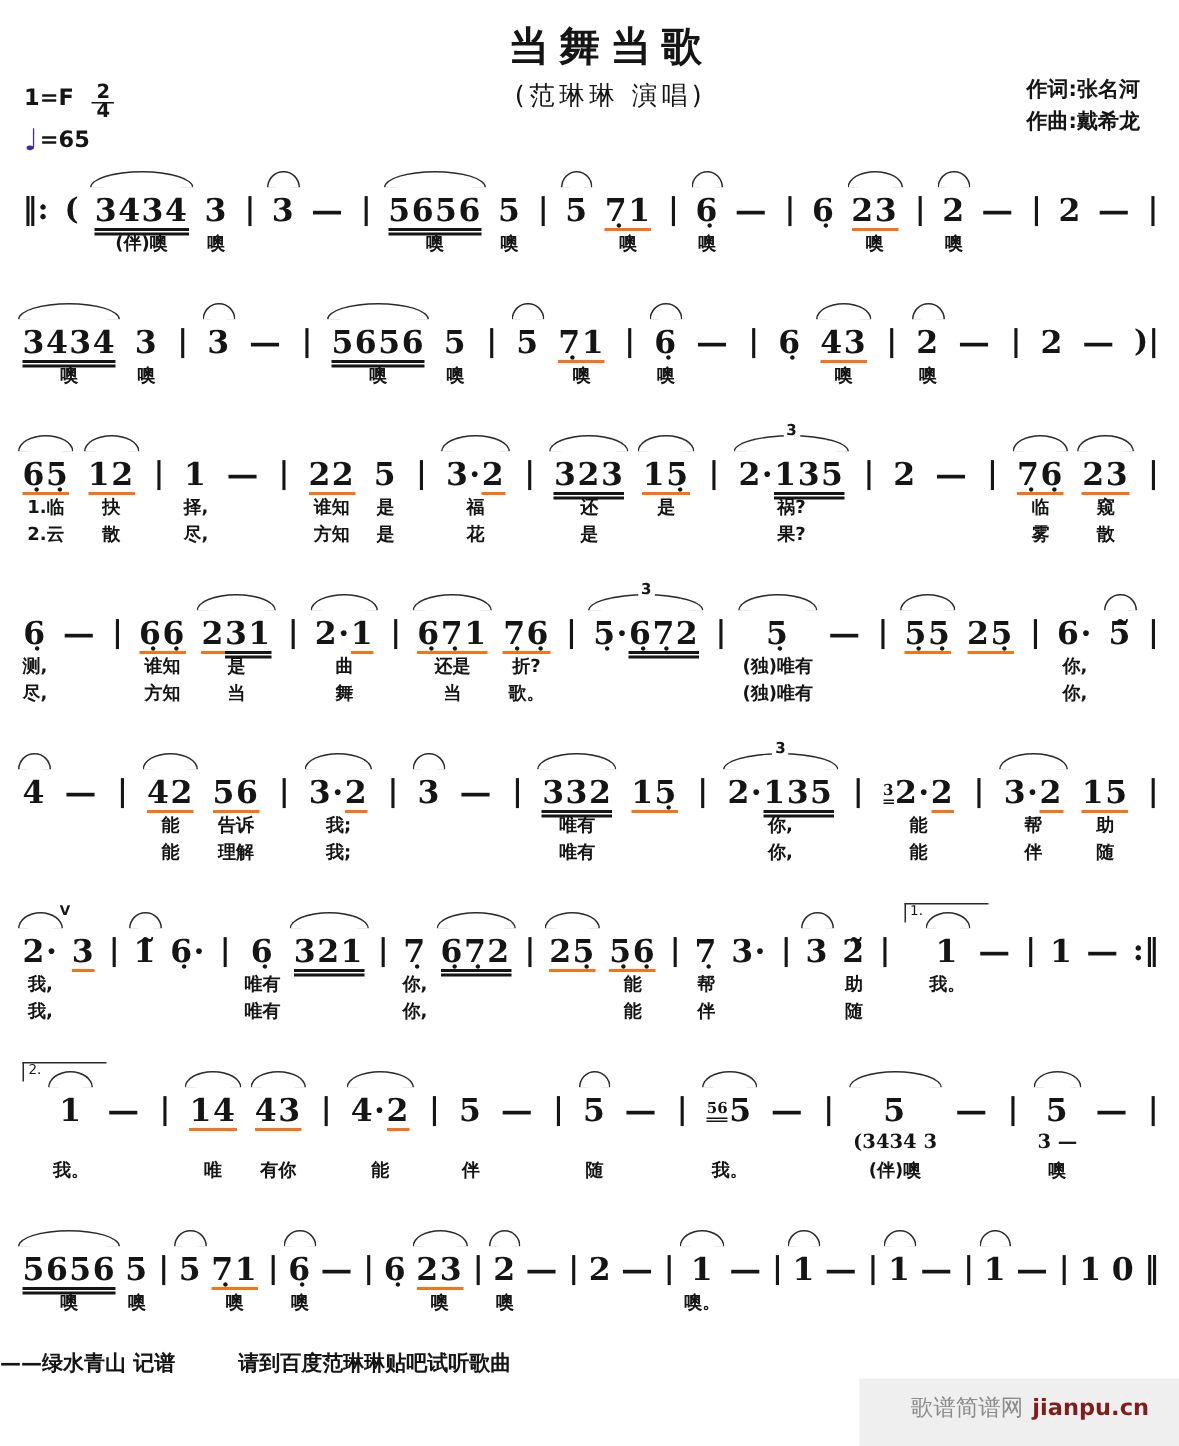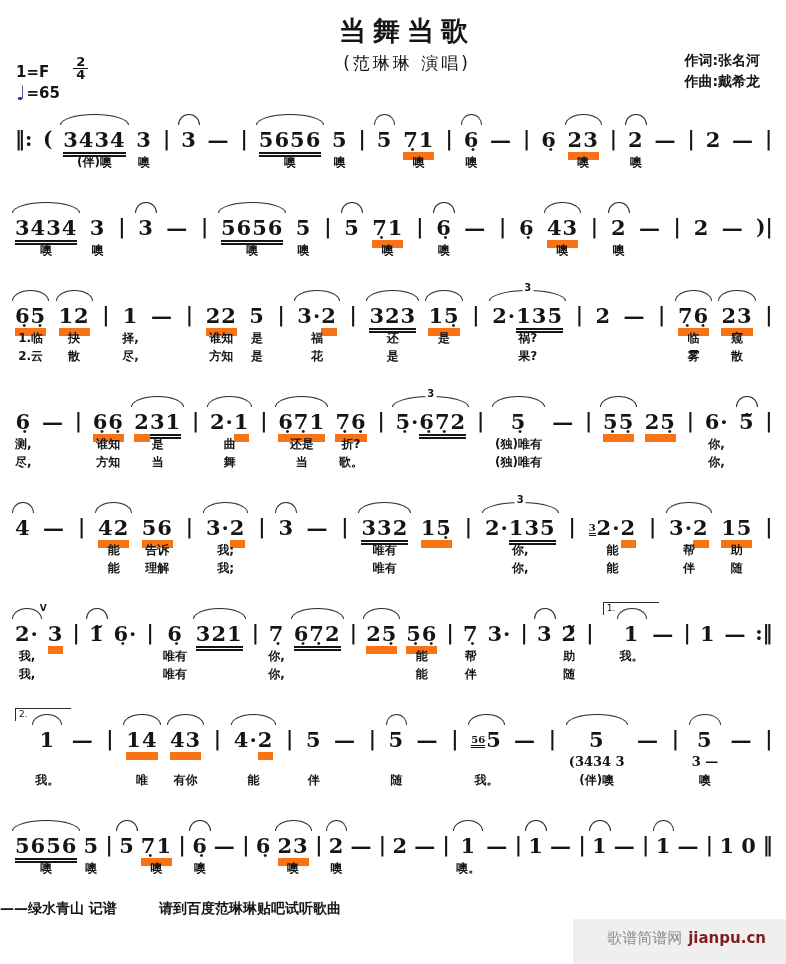--- a/index.html
+++ b/index.html
@@ -6,38 +6,38 @@
   body{
     width:786px;height:964px;background:#ffffff;overflow:hidden;
     font-family:"DejaVu Sans",sans-serif;color:#151515;position:relative;
   }
   
   .header{position:relative;height:106px;padding-left:28px;}
   .title{text-align:center;font-size:27px;font-weight:bold;letter-spacing:7px;padding-top:13px;}
   .subtitle{text-align:center;font-size:17px;letter-spacing:3px;margin-top:3px;}
   .credits{position:absolute;right:26px;top:50px;font-size:14px;font-weight:bold;line-height:21px;}
   .keysig{position:absolute;left:16px;top:56px;font-size:15px;font-weight:bold;}
-  .keyrow{display:flex;align-items:flex-end;gap:24px;}
+  .keyrow{display:flex;align-items:flex-start;gap:12px;}
   .frac{display:inline-flex;flex-direction:column;align-items:center;font-size:13px;line-height:12px;}
   .frac .num{border-bottom:1px solid #151515;padding:0 3px;}
   .temporow{margin-top:3px;display:flex;align-items:center;}
   .qnote{font-size:20px;line-height:18px;margin-right:1px;}
   
   .score{padding:0 12px 0 14px;}
   .line{display:flex;justify-content:space-between;align-items:flex-start;margin-bottom:22px;white-space:nowrap;}
   .seg{display:flex;flex-direction:column;align-items:center;margin:0 1px;position:relative;}
   .ztop{height:20px;position:relative;align-self:stretch;min-width:8px;}
   .arc{position:absolute;left:-3px;right:-3px;top:8px;height:10px;
        border:1px solid #2a2a2a;border-bottom:none;border-radius:50% 50% 0 0/100% 100% 0 0;}
   .tri{position:absolute;top:0;left:50%;transform:translateX(-50%);font-size:10px;font-weight:bold;background:#fff;padding:0 2px;z-index:2;}
   .breath{position:absolute;top:3px;left:-8px;font-size:9px;font-weight:bold;}
   .voltabox{position:absolute;left:0;top:2px;width:52px;height:12px;border-left:1px solid #2a2a2a;border-top:1px solid #2a2a2a;
             font-size:9px;line-height:11px;padding-left:3px;text-align:left;z-index:2;background:transparent;}
   .nrow{font-family:"DejaVu Serif",serif;font-weight:bold;font-size:21px;line-height:27px;height:28px;letter-spacing:1px;}
-  .b1{border-bottom:8px solid #f97316;}
+  .b1{border-bottom:2px solid #f97316;}
   .b2{border-bottom:5px double #151515;}
   .grace{font-size:10px;vertical-align:top;border-bottom:3px double #151515;letter-spacing:0;margin-right:1px;}
   .barglyph{letter-spacing:0;font-size:20px;}
   .zsub{height:18px;font-family:"DejaVu Serif",serif;font-weight:bold;font-size:13px;line-height:15px;}
   .zlyr{height:18px;font-size:12px;line-height:16px;font-weight:bold;}
   
   .footline{font-size:14px;font-weight:bold;text-align:left;margin-top:2px;}
   .footline .gap{display:inline-block;width:42px;}
   .watermark{position:absolute;right:0;bottom:0;background:#efefef;padding:10px 20px 16px 34px;font-size:15px;color:#8b8b8b;}
   .brand{color:#cf5a28;font-weight:bold;margin-left:6px;}

